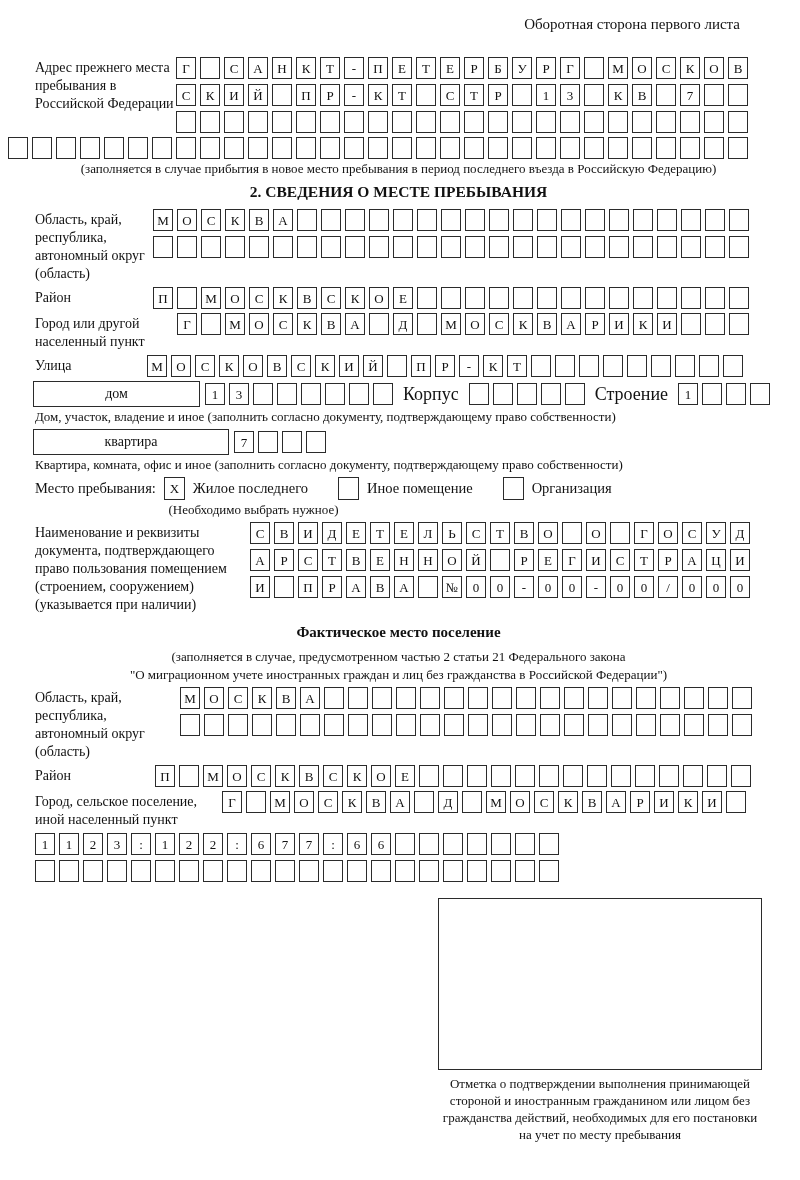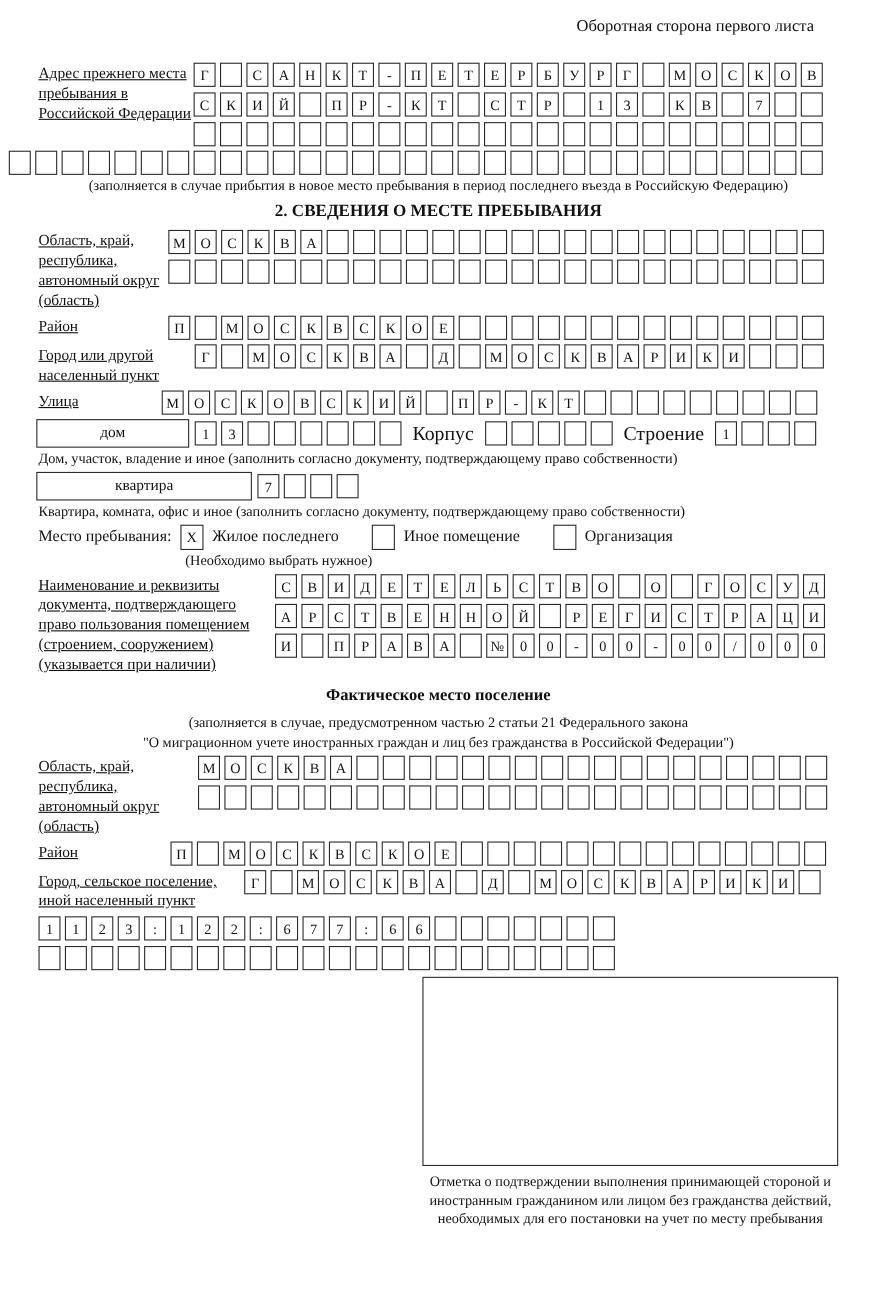--- a/index.html
+++ b/index.html
@@ -4,21 +4,21 @@
 <style>
   * { margin:0; padding:0; box-sizing:border-box; }
   html,body { background:#ffffff; }
   body { width:800px; height:1180px; overflow:hidden;
          font-family:"Liberation Serif","DejaVu Serif",serif; color:#111; }
   .page { width:800px; height:1180px; padding:16px 38px 0 35px; }
 
   .hdr { text-align:right; font-size:15px; padding-right:22px; margin-bottom:24px; }
 
   .frow { display:flex; align-items:flex-start; margin-bottom:4px; }
-  .flabel { flex:none; font-size:14px; line-height:18px; padding-top:2px;text-decoration:underline; }
+  .flabel { flex:none; font-size:14px; line-height:18px; padding-top:2px; }
   .rowscol { display:flex; flex-direction:column; gap:5px; }
   .boxes { display:flex; gap:4px; }
   .cell { flex:none; width:20px; height:22px; border:1.4px solid #2b2b2b;
           display:flex; align-items:center; justify-content:center;
           font-size:13px; line-height:1; }
   .note { font-size:13px; text-align:center; margin:2px 0 4px 0; line-height:16px; }
   .note-left { font-size:13px; text-align:left; margin:1px 0 4px 0; line-height:16px; }
   .sec-title { text-align:center; font-weight:bold; font-size:15.5px; margin:6px 0 8px 0; }
 
   .fullrow { margin-left:-27px; margin-top:1px; }
@@ -28,21 +28,21 @@
                align-items:center; justify-content:center; font-size:14px; flex:none; }
   .inline-lbl { font-size:18px; padding:0 5px; flex:none; }
 
   .stayrow { display:flex; align-items:center; gap:8px; font-size:14.5px; margin:4px 0 2px 0; }
   .chk { flex:none; width:21px; height:23px; border:1.4px solid #2b2b2b;
          display:flex; align-items:center; justify-content:center; font-size:13px; }
   .opt-gap { width:14px; flex:none; }
 
   .fact-title { text-align:center; font-weight:bold; font-size:15px; margin:10px 0 8px 0; }
 
-  .stamp-wrap { margin-left:auto; width:378px; margin-top:6px; }
+  .stamp-wrap { margin-left:auto; width:324px; margin-top:16px; }
   .stamp-box { width:100%; height:172px; border:1.6px solid #2b2b2b; }
   .stamp-cap { font-size:13px; line-height:17px; text-align:center; margin-top:5px; }
 </style>
 </head>
 <body>
 
 <div class="page">
 
   <div class="hdr">Оборотная сторона первого листа</div>
 
@@ -312,21 +312,21 @@
         <div class="cell"></div>
         <div class="cell"></div>
         <div class="cell"></div>
         <div class="cell"></div>
         <div class="cell"></div>
         <div class="cell"></div>
       </div>
   </div>
 
   <div class="houserow">
-    <div class="wide-rect" style="width:139px">дом</div>
+    <div class="wide-rect" style="width:167px">дом</div>
     <div class="boxes">
         <div class="cell">1</div>
         <div class="cell">3</div>
         <div class="cell"></div>
         <div class="cell"></div>
         <div class="cell"></div>
         <div class="cell"></div>
         <div class="cell"></div>
         <div class="cell"></div>
       </div>

